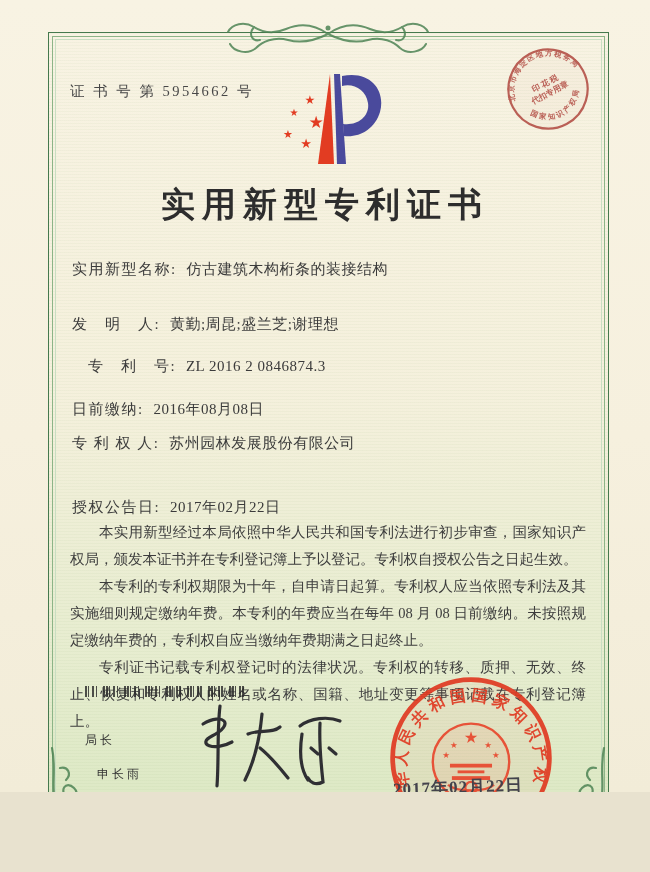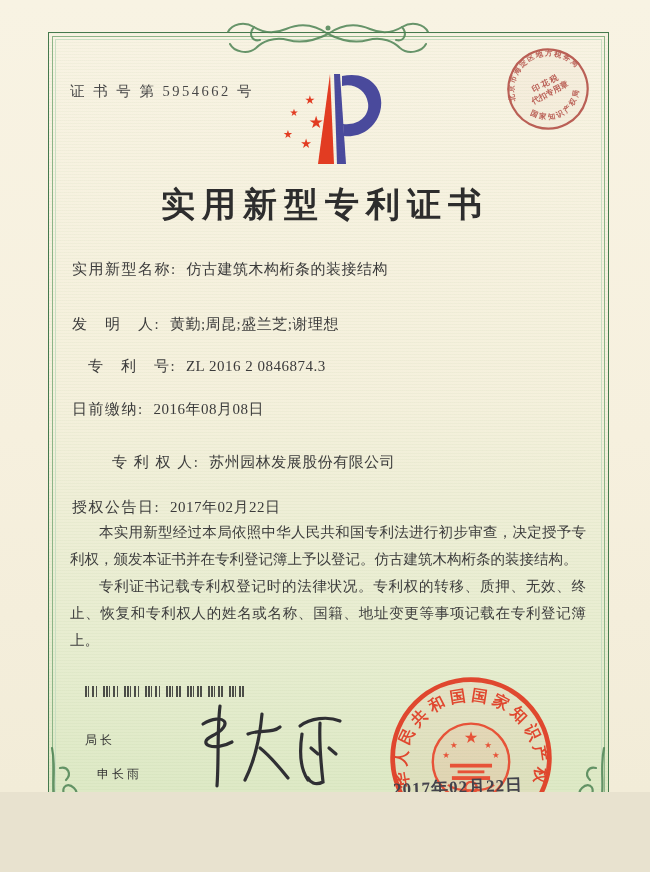--- a/index.html
+++ b/index.html
@@ -113,31 +113,32 @@
     <span class="val">黄勤;周昆;盛兰芝;谢理想</span>
   </div>
   <div class="abs field-row" style="top:357px;margin-left:16px;">
     <span class="lbl">专　利　号:</span>
     <span class="val">ZL 2016 2 0846874.3</span>
   </div>
   <div class="abs field-row" style="top:400px;">
     <span class="lbl">日前缴纳:</span>
     <span class="val">2016年08月08日</span>
   </div>
-  <div class="abs field-row" style="top:453px;margin-left:40px;">
+  <div class="abs field-row" style="top:434px;">
     <span class="lbl">专 利 权 人:</span>
     <span class="val">苏州园林发展股份有限公司</span>
   </div>
   <div class="abs field-row" style="top:490px;margin-top:8px;">
     <span class="lbl">授权公告日:</span>
     <span class="val">2017年02月22日</span>
   </div>
 
   <div class="abs paras">
-    <p>本实用新型经过本局依照中华人民共和国专利法进行初步审查，决定授予专利权，颁发本证书并在专利登记簿上予以登记。仿古建筑木构桁条的装接结构。</p>
+    <p>本实用新型经过本局依照中华人民共和国专利法进行初步审查，国家知识产权局，颁发本证书并在专利登记簿上予以登记。专利权自授权公告之日起生效。</p>
+    <p>本专利的专利权期限为十年，自申请日起算。专利权人应当依照专利法及其实施细则规定缴纳年费。本专利的年费应当在每年 08 月 08 日前缴纳。未按照规定缴纳年费的，专利权自应当缴纳年费期满之日起终止。</p>
     <p>专利证书记载专利权登记时的法律状况。专利权的转移、质押、无效、终止、恢复和专利权人的姓名或名称、国籍、地址变更等事项记载在专利登记簿上。</p>
   </div>
 
   <div class="abs barcode"></div>
 
   <div class="abs signer" style="left:85px;top:732px;">局长</div>
   <div class="abs signer" style="left:97px;top:766px;">申长雨</div>
 
   <svg class="abs" style="left:190px;top:696px;" width="160" height="95" viewBox="0 0 160 95">
     <g stroke="#2f2f33" fill="none" stroke-width="3.2" stroke-linecap="round">

